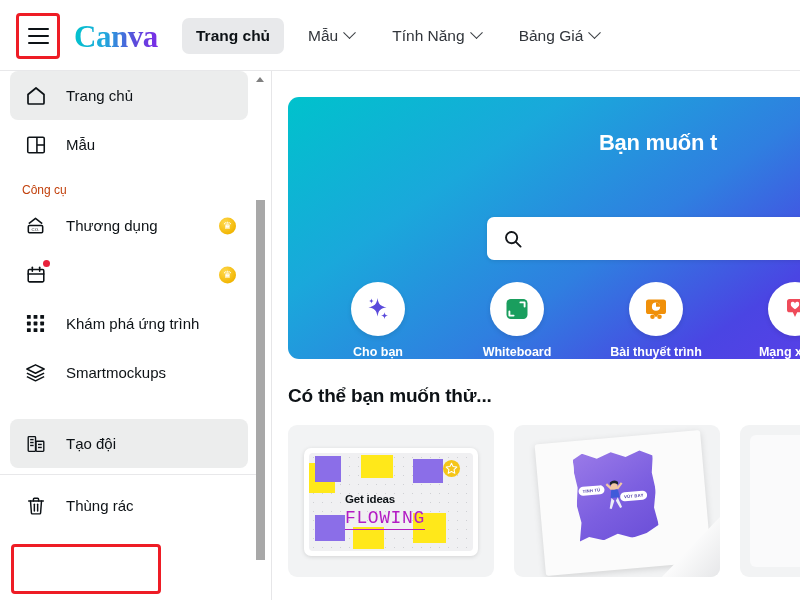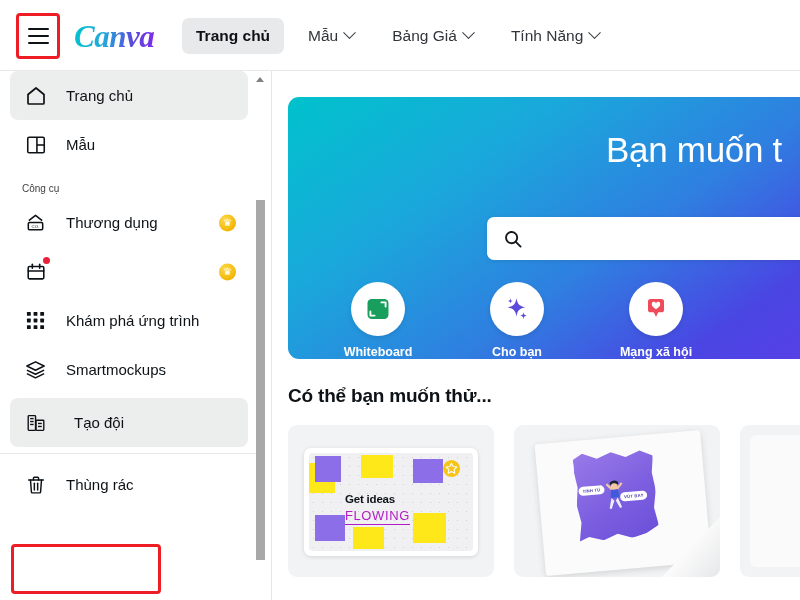--- a/index.html
+++ b/index.html
@@ -29,21 +29,20 @@
     width: 42px; height: 44px;
     display: flex; align-items: center; justify-content: center;
     cursor: pointer;
   }
   .hamburger-bars { width: 21px; display: flex; flex-direction: column; gap: 5px; }
   .hamburger-bars i { display: block; height: 2.2px; background: #0d1216; border-radius: 1px; }
 
   .logo {
     position: absolute; left: 74px; top: 19px;
     font-family: "Liberation Serif", serif;
-    font-style: italic;
     font-weight: bold;
     font-size: 31px;
     letter-spacing: -0.5px;
     background: linear-gradient(95deg, #00c4cc 0%, #22a7dd 38%, #5b4bdb 72%, #7d2ae8 100%);
     -webkit-background-clip: text;
     background-clip: text;
     color: transparent;
     -webkit-text-fill-color: transparent;
     user-select: none;
   }
@@ -105,22 +104,22 @@
   }
   .side-item .crown {
     position: absolute; right: 12px; top: 50%;
     transform: translateY(-50%);
     width: 17px; height: 17px; border-radius: 50%;
     background: radial-gradient(circle at 35% 30%, #ffd84d 0%, #f2b705 70%, #e0a800 100%);
     display: flex; align-items: center; justify-content: center;
     font-size: 10px; color: #fff; line-height: 1;
   }
   .side-section {
-    font-size: 10px;
-    color: #404040;
+    font-size: 12px;
+    color: #c2410c;
     padding: 6px 22px 4px 22px;
     margin-top: 8px;
   }
   .side-divider {
     height: 1px; background: #e8e8ea; margin: 6px 0 6px 0;
   }
   .notif-dot {
     position: absolute;
     width: 7px; height: 7px; border-radius: 50%;
     background: #e8213b;
@@ -160,23 +159,23 @@
     overflow: hidden;
   }
   .hero {
     position: absolute; left: 15px; top: 26px;
     width: 560px; height: 262px;
     border-radius: 11px;
     background: linear-gradient(145deg, #00c2cc 0%, #1aa8db 30%, #2f7fe0 58%, #4a45e3 82%, #5b3fe8 100%);
     overflow: hidden;
   }
   .hero-title {
-    position: absolute; left: 318px; top: 33px;
-    font-size: 35px;
-    font-weight: normal;
+    position: absolute; left: 311px; top: 33px;
+    font-size: 22px;
+    font-weight: bold;
     color: #ffffff;
     white-space: nowrap;
     letter-spacing: -0.3px;
   }
   .hero-search {
     position: absolute; left: 199px; top: 120px;
     width: 370px; height: 43px;
     background: #ffffff;
     border-radius: 7px;
     display: flex; align-items: center;
@@ -250,22 +249,22 @@
   }
   .sticky { position: absolute; }
   .wb-text {
     position: absolute; left: 36px; top: 40px;
     font-family: "Liberation Sans", sans-serif;
     font-size: 11.5px; font-weight: bold; color: #0d1216;
     letter-spacing: -0.2px;
   }
   .wb-text2 {
     position: absolute; left: 36px; top: 55px;
-    font-family: Liberation Sans, sans-serif;
-    font-size: 13px; color: #b31cc4; letter-spacing: 0.6px;
+    font-family: Liberation Mono, monospace;
+    font-size: 18px; color: #b31cc4; letter-spacing: 0.6px;
     border-bottom: 1.2px solid #b31cc4;
     padding-bottom: 1px;
   }
   .wb-badge {
     position: absolute; right: 12px; top: 6px;
     width: 19px; height: 19px;
   }
 
   
   .flyer-sheet {
@@ -346,25 +345,25 @@
 
     <div class="nav">
       <div class="nav-item active">
         <span>Trang chủ</span>
       </div>
       <div class="nav-item plain">
         <span>Mẫu</span>
         <span class="chev"></span>
       </div>
       <div class="nav-item plain">
+        <span>Tính Năng</span>
+        <span class="chev"></span>
+      </div>
+      <div class="nav-item plain">
         <span>Bảng Giá</span>
-        <span class="chev"></span>
-      </div>
-      <div class="nav-item plain">
-        <span>Tính Năng</span>
         <span class="chev"></span>
       </div>
     </div>
   </div>
 
   <div class="sidebar">
     <div class="side-list">
 
       <div class="side-item active">
         <span class="ico">
@@ -435,21 +434,21 @@
         <span class="ico">
           <svg width="23" height="23" viewBox="0 0 24 24" fill="none" stroke="#0d1216" stroke-width="1.6" stroke-linejoin="round">
             <path d="M12 4 L21 8.4 L12 12.8 L3 8.4 Z"></path>
             <path d="M3 12.6 L12 17 L21 12.6"></path>
             <path d="M3 16.3 L12 20.7 L21 16.3"></path>
           </svg>
         </span>
         <span class="lbl">Smartmockups</span>
       </div>
 
-      <div class="side-item active" style="margin-top:4px;gap:8px;">
+      <div class="side-item active" style="margin-top:22px;">
         <span class="ico">
           <svg width="22" height="22" viewBox="0 0 24 24" fill="none" stroke="#0d1216" stroke-width="1.5" stroke-linejoin="round">
             <rect x="3.5" y="4" width="8" height="16" rx="0.8"></rect>
             <rect x="12" y="9" width="8.5" height="11" rx="0.8"></rect>
             <line x1="5.6" y1="7.2" x2="9.4" y2="7.2"></line>
             <line x1="5.6" y1="10.4" x2="9.4" y2="10.4"></line>
             <line x1="5.6" y1="13.6" x2="9.4" y2="13.6"></line>
             <line x1="14.2" y1="12.5" x2="18.3" y2="12.5"></line>
             <line x1="14.2" y1="15.8" x2="18.3" y2="15.8"></line>
           </svg>
@@ -488,44 +487,57 @@
       <div class="hero-search">
         <span class="s-ico">
           <svg width="20" height="20" viewBox="0 0 20 20" fill="none" stroke="#15181c" stroke-width="1.9" stroke-linecap="round">
             <circle cx="8.6" cy="8.6" r="5.6"></circle>
             <line x1="12.8" y1="12.8" x2="17.6" y2="17.6"></line>
           </svg>
         </span>
       </div>
 
       <div class="cats">
+
+        <div class="cat">
+          <span class="bub">
+            <svg width="30" height="30" viewBox="0 0 30 30" fill="#5b4bdb">
+              <path d="M14.5 4 C15.4 10.2 17.6 12.4 23.6 13.3 C17.6 14.2 15.4 16.4 14.5 22.6 C13.6 16.4 11.4 14.2 5.4 13.3 C11.4 12.4 13.6 10.2 14.5 4 Z"></path>
+              <path d="M21.5 18.2 C21.9 20.5 22.6 21.2 24.9 21.6 C22.6 22 21.9 22.7 21.5 25 C21.1 22.7 20.4 22 18.1 21.6 C20.4 21.2 21.1 20.5 21.5 18.2 Z"></path>
+              <path d="M8.4 4.6 C8.7 6.2 9.2 6.7 10.8 7 C9.2 7.3 8.7 7.8 8.4 9.4 C8.1 7.8 7.6 7.3 6 7 C7.6 6.7 8.1 6.2 8.4 4.6 Z"></path>
+            </svg>
+          </span>
+          <span class="cname">Cho bạn</span>
+
+        </div>
 
         <div class="cat">
           <span class="bub">
             <svg width="30" height="30" viewBox="0 0 30 30">
               <rect x="4.5" y="5" width="21" height="20" rx="4.2" fill="#1a9e5e"></rect>
               <path d="M18.4 8.4 h4.2 v4.2" fill="none" stroke="#ffffff" stroke-width="1.9" stroke-linecap="round" stroke-linejoin="round"></path>
               <path d="M11.6 21.6 h-4.2 v-4.2" fill="none" stroke="#ffffff" stroke-width="1.9" stroke-linecap="round" stroke-linejoin="round"></path>
             </svg>
           </span>
           <span class="cname">Whiteboard</span>
         </div>
 
         <div class="cat">
           <span class="bub">
-            <svg width="30" height="30" viewBox="0 0 30 30" fill="#5b4bdb">
-              <path d="M14.5 4 C15.4 10.2 17.6 12.4 23.6 13.3 C17.6 14.2 15.4 16.4 14.5 22.6 C13.6 16.4 11.4 14.2 5.4 13.3 C11.4 12.4 13.6 10.2 14.5 4 Z"></path>
-              <path d="M21.5 18.2 C21.9 20.5 22.6 21.2 24.9 21.6 C22.6 22 21.9 22.7 21.5 25 C21.1 22.7 20.4 22 18.1 21.6 C20.4 21.2 21.1 20.5 21.5 18.2 Z"></path>
-              <path d="M8.4 4.6 C8.7 6.2 9.2 6.7 10.8 7 C9.2 7.3 8.7 7.8 8.4 9.4 C8.1 7.8 7.6 7.3 6 7 C7.6 6.7 8.1 6.2 8.4 4.6 Z"></path>
+            <svg width="30" height="30" viewBox="0 0 30 30">
+              <rect x="5" y="5.5" width="20" height="14.5" rx="2.6" fill="#f0900a"></rect>
+              <circle cx="15" cy="12.7" r="4.1" fill="#ffffff"></circle>
+              <path d="M15 8.6 A4.1 4.1 0 0 1 19.1 12.7 L15 12.7 Z" fill="#f0900a"></path>
+              <path d="M12 20 l3 3.2 l3 -3.2 Z" fill="#f0900a"></path>
+              <circle cx="11.5" cy="22.8" r="2.3" fill="#f0900a"></circle>
+              <circle cx="18.5" cy="22.8" r="2.3" fill="#f0900a"></circle>
             </svg>
           </span>
-          <span class="cname">Cho bạn</span>
-
+          <span class="cname">Bài thuyết trình</span>
         </div>
-
 
         <div class="cat">
           <span class="bub">
             <svg width="30" height="30" viewBox="0 0 30 30">
               <path d="M7 7.5 a2.6 2.6 0 0 1 2.6-2.6 h10.8 a2.6 2.6 0 0 1 2.6 2.6 v8.2 a2.6 2.6 0 0 1-2.6 2.6 h-3.2 l-2.2 4.6 l-2.2-4.6 h-3.2 a2.6 2.6 0 0 1-2.6-2.6 Z" fill="#ef4b5a"></path>
               <path d="M15 15.3 c-2.6-1.9-4.2-3.2-4.2-4.9 a2.1 2.1 0 0 1 4.2-0.9 a2.1 2.1 0 0 1 4.2 0.9 c0 1.7-1.6 3-4.2 4.9 Z" fill="#ffffff"></path>
             </svg>
           </span>
           <span class="cname">Mạng xã hội</span>
         </div>

